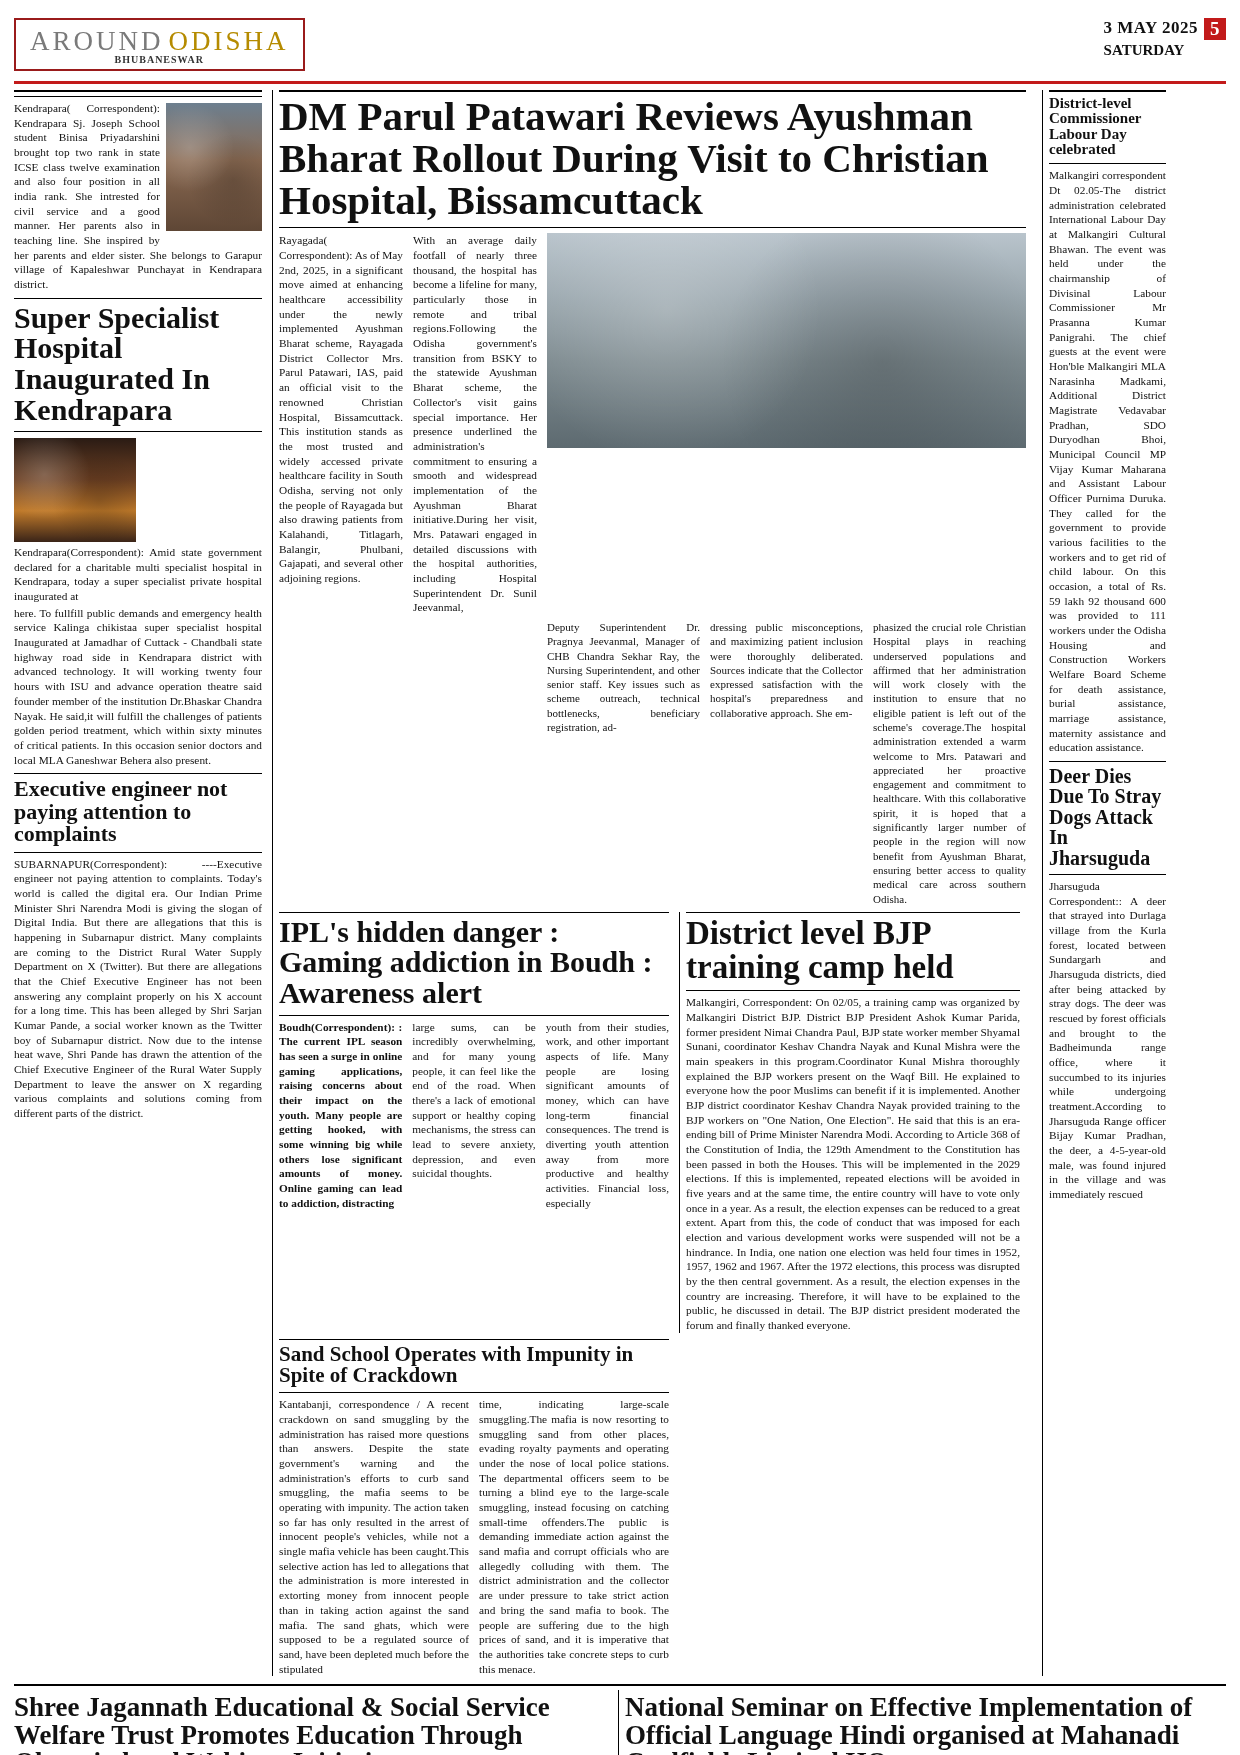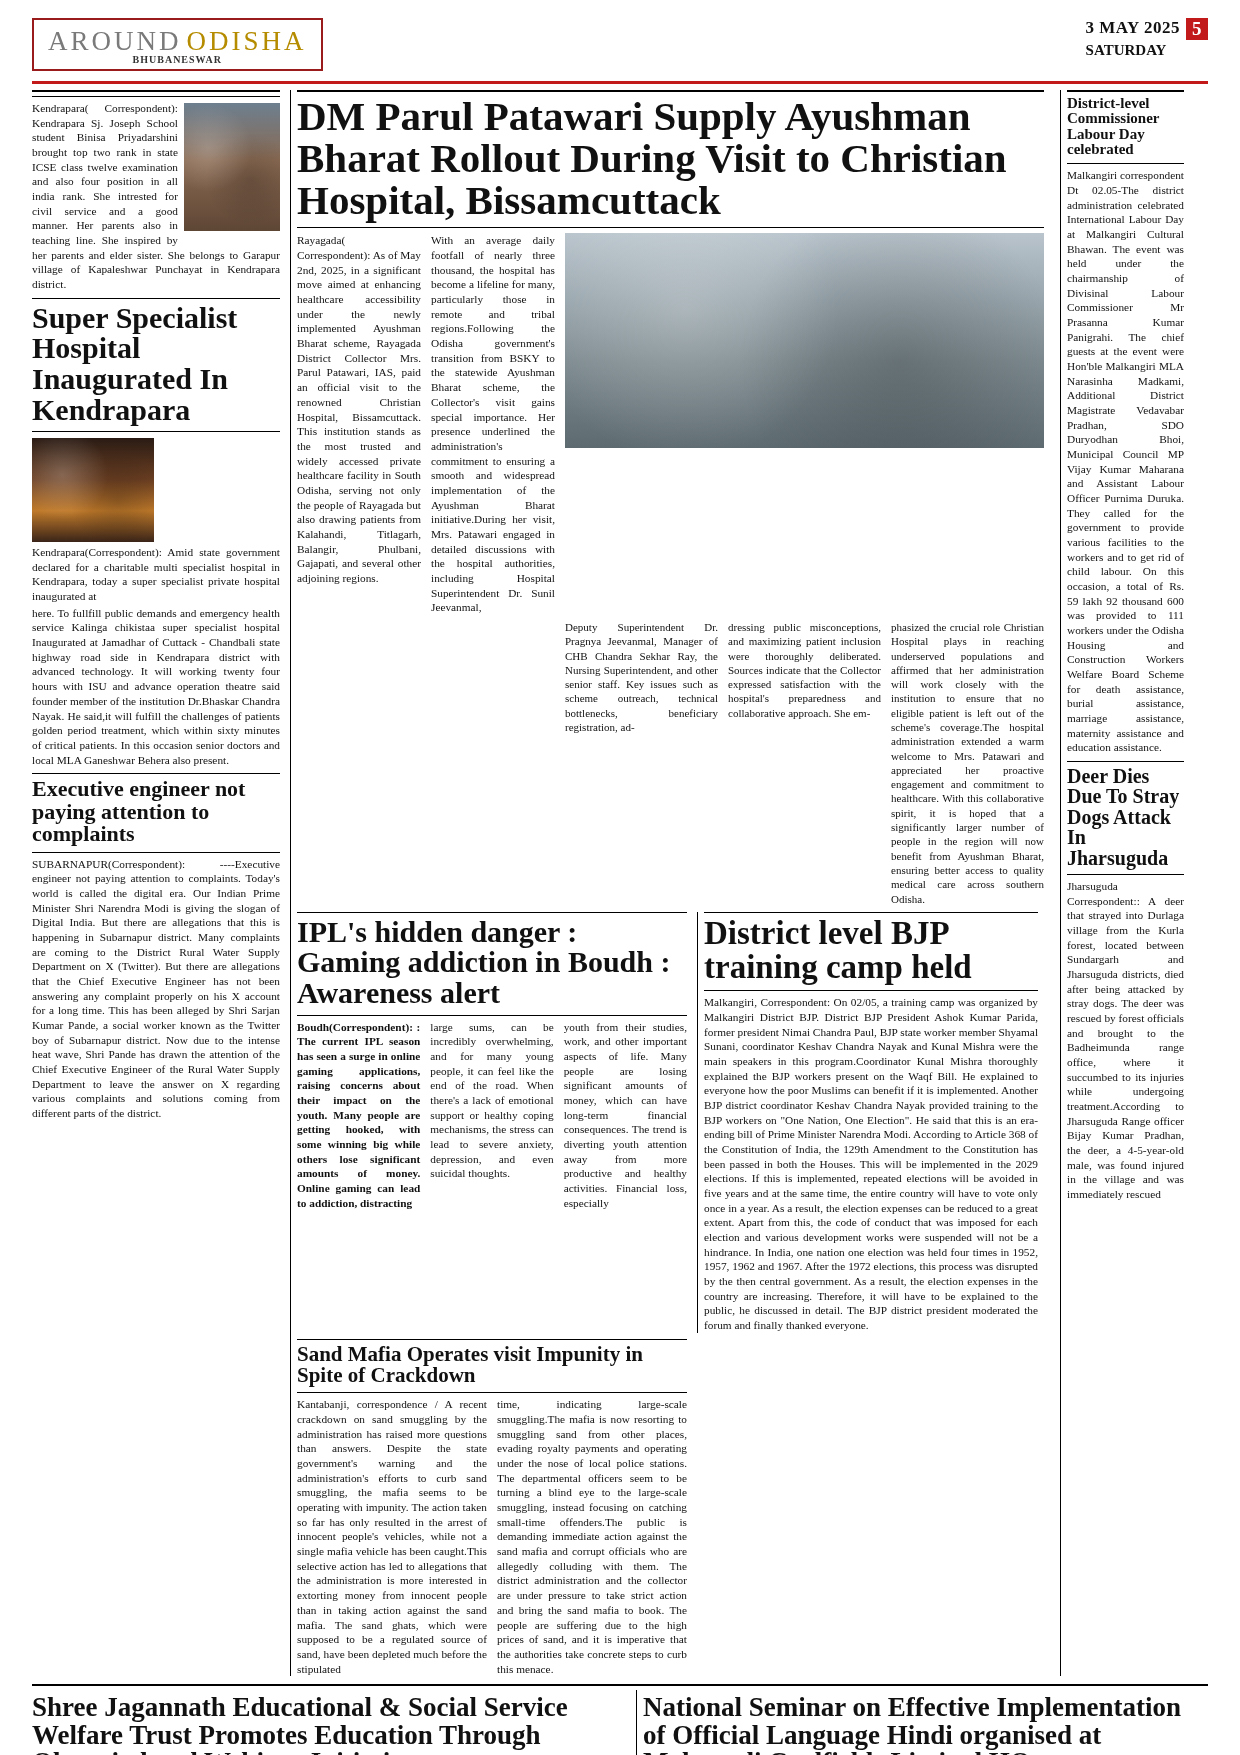--- a/index.html
+++ b/index.html
@@ -3,21 +3,21 @@
 <meta charset="utf-8">
 <style>
   * { box-sizing: border-box; }
   html, body { margin:0; padding:0; }
   body {
     width:1240px; height:1755px;
     background:#ffffff;
     font-family:"Liberation Serif", serif;
     color:#111;
   }
-  .page { width:1240px; height:1755px; padding:18px 32px; position:relative; }
+  .page { width:1240px; height:1755px; padding:18px 14px; position:relative; }
 
   
   .masthead { display:flex; align-items:flex-start; justify-content:space-between; padding-bottom:6px; }
   .logo-box { border:2px solid #9a1b1b; padding:6px 14px 4px 14px; }
   .logo-line { font-family:"Liberation Serif", serif; letter-spacing:1px; }
   .logo-around { font-size:27px; color:#7a7a7a; letter-spacing:3px; }
   .logo-odisha { font-size:27px; color:#b58b00; letter-spacing:3px; }
   .logo-sub { text-align:center; font-size:10px; letter-spacing:1px; color:#333; font-weight:bold; margin-top:-3px;}
   .date-box { text-align:left; }
   .date-line { font-size:17px; font-weight:bold; letter-spacing:0.5px; }
@@ -108,21 +108,21 @@
 
       <div class="hl" style="margin-top:6px;"></div>
       <h1 class="head h-sm">Executive engineer not paying attention to complaints</h1>
       <div class="hl" style="margin-bottom:4px;"></div>
       <div class="body-text">SUBARNAPUR(Correspondent): ----Executive engineer not paying attention to complaints. Today's world is called the digital era. Our Indian Prime Minister Shri Narendra Modi is giving the slogan of Digital India. But there are allegations that this is happening in Subarnapur district. Many complaints are coming to the District Rural Water Supply Department on X (Twitter). But there are allegations that the Chief Executive Engineer has not been answering any complaint properly on his X account for a long time. This has been alleged by Shri Sarjan Kumar Pande, a social worker known as the Twitter boy of Subarnapur district. Now due to the intense heat wave, Shri Pande has drawn the attention of the Chief Executive Engineer of the Rural Water Supply Department to leave the answer on X regarding various complaints and solutions coming from different parts of the district.</div>
     </div>
 
     <div class="vline pad6" style="width:760px;">
 
       <div class="hl2" style="margin-bottom:4px;"></div>
-      <h1 class="head h-xl">DM Parul Patawari Supply Ayushman Bharat Rollout During Visit to Christian Hospital, Bissamcuttack</h1>
+      <h1 class="head h-xl">DM Parul Patawari Reviews Ayushman Bharat Rollout During Visit to Christian Hospital, Bissamcuttack</h1>
       <div class="hl" style="margin-bottom:5px;"></div>
 
       <div class="row">
         <div style="width:124px;" class="body-text">Rayagada( Correspondent): As of May 2nd, 2025, in a significant move aimed at enhancing healthcare accessibility under the newly implemented Ayushman Bharat scheme, Rayagada District Collector Mrs. Parul Patawari, IAS, paid an official visit to the renowned Christian Hospital, Bissamcuttack. This institution stands as the most trusted and widely accessed private healthcare facility in South Odisha, serving not only the people of Rayagada but also drawing patients from Kalahandi, Titlagarh, Balangir, Phulbani, Gajapati, and several other adjoining regions.</div>
         <div style="width:124px;" class="body-text">With an average daily footfall of nearly three thousand, the hospital has become a lifeline for many, particularly those in remote and tribal regions.Following the Odisha government's transition from BSKY to the statewide Ayushman Bharat scheme, the Collector's visit gains special importance. Her presence underlined the administration's commitment to ensuring a smooth and widespread implementation of the Ayushman Bharat initiative.During her visit, Mrs. Patawari engaged in detailed discussions with the hospital authorities, including Hospital Superintendent Dr. Sunil Jeevanmal,</div>
         <div style="flex:1;">
           <div class="imgwrap photo ph-hospital" style="width:100%;height:215px;"></div>
         </div>
       </div>
 
@@ -152,21 +152,21 @@
         <div class="vline pad6" style="flex:1;">
           <div class="hl"></div>
           <h1 class="head h-xl" style="font-size:33px;">District level BJP training camp held</h1>
           <div class="hl" style="margin-bottom:4px;"></div>
           <div class="body-text">Malkangiri, Correspondent: On 02/05, a training camp was organized by Malkangiri District BJP. District BJP President Ashok Kumar Parida, former president Nimai Chandra Paul, BJP state worker member Shyamal Sunani, coordinator Keshav Chandra Nayak and Kunal Mishra were the main speakers in this program.Coordinator Kunal Mishra thoroughly explained the BJP workers present on the Waqf Bill. He explained to everyone how the poor Muslims can benefit if it is implemented. Another BJP district coordinator Keshav Chandra Nayak provided training to the BJP workers on "One Nation, One Election". He said that this is an era-ending bill of Prime Minister Narendra Modi. According to Article 368 of the Constitution of India, the 129th Amendment to the Constitution has been passed in both the Houses.  This will be implemented in the 2029 elections. If this is implemented, repeated elections will be avoided in five years and at the same time, the entire country will have to vote only once in a year. As a result, the election expenses can be reduced to a great extent. Apart from this, the code of conduct that was imposed for each election and various development works were suspended will not be a hindrance. In India, one nation one election was held four times in 1952, 1957, 1962 and 1967. After the 1972 elections, this process was disrupted by the then central government. As a result, the election expenses in the country are increasing. Therefore, it will have to be explained to the public, he discussed in detail. The BJP district president moderated the forum and finally thanked everyone.</div>
         </div>
       </div>
 
       <div style="width:390px; margin-top:6px;">
         <div class="hl"></div>
-        <h1 class="head h-sm" style="font-size:21px;">Sand Mafia Operates visit Impunity in Spite of Crackdown</h1>
+        <h1 class="head h-sm" style="font-size:21px;">Sand School Operates with Impunity in Spite of Crackdown</h1>
         <div class="hl" style="margin-bottom:4px;"></div>
         <div class="row">
           <div style="flex:1;" class="body-text">Kantabanji, correspondence / A recent crackdown on sand smuggling by the administration has raised more questions than answers. Despite the state government's warning and the administration's efforts to curb sand smuggling, the mafia seems to be operating with impunity. The action taken so far has only resulted in the arrest of innocent people's vehicles, while not a single mafia vehicle has been caught.This selective action has led to allegations that the administration is more interested in extorting money from innocent people than in taking action against the sand mafia. The sand ghats, which were supposed to be a regulated source of sand, have been depleted much before the stipulated</div>
           <div style="flex:1;" class="body-text">time, indicating large-scale smuggling.The mafia is now resorting to smuggling sand from other places, evading royalty payments and operating under the nose of local police stations. The departmental officers seem to be turning a blind eye to the large-scale smuggling, instead focusing on catching small-time offenders.The public is demanding immediate action against the sand mafia and corrupt officials who are allegedly colluding with them. The district administration and the collector are under pressure to take strict action and bring the sand mafia to book. The people are suffering due to the high prices of sand, and it is imperative that the authorities take concrete steps to curb this menace.</div>
         </div>
       </div>
     </div>
 
     <div class="vline pad6" style="width:130px;">
       <div class="hl2" style="margin-bottom:3px;"></div>

